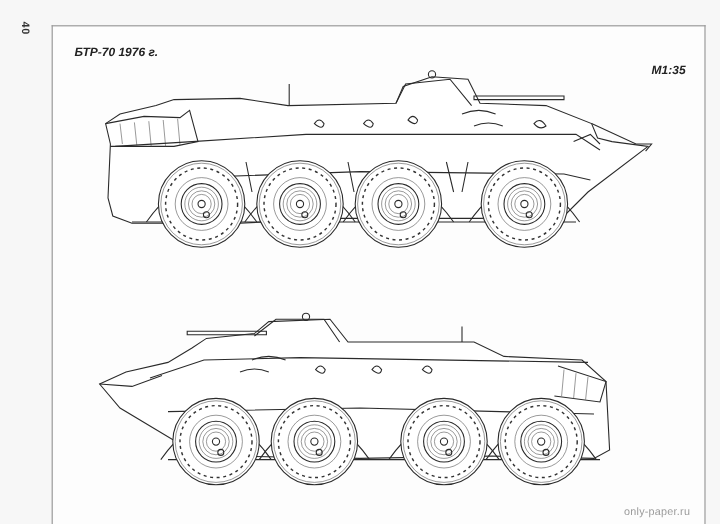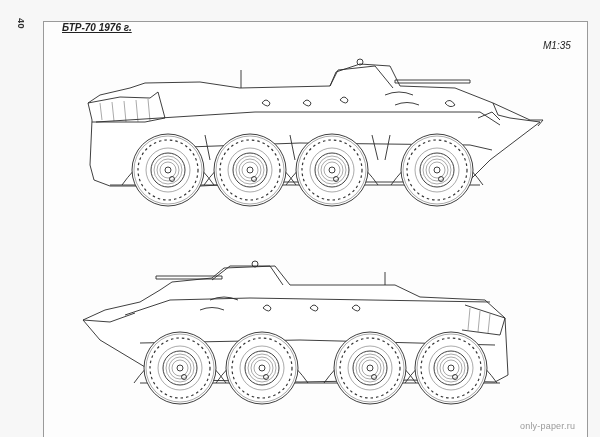--- a/index.html
+++ b/index.html
@@ -17,26 +17,26 @@
   }
   .frame {
     position: absolute; left: 43px; top: 21px;
     width: 543px; height: 430px;
     border-left: 1px solid #9a9a9a;
     border-top: 1px solid #9a9a9a;
     border-right: 1px solid #9a9a9a;
     background: #fdfdfd;
   }
   .title {
-    position: absolute; left: 62px; top: 22px;
-    font-size: 10px; font-weight: bold; font-style: italic; color: #222; text-decoration: underline;
+    position: absolute; left: 62px; top: 39px;
+    font-size: 10px; font-weight: bold; font-style: italic; color: #222;
   }
   .scale {
-    position: absolute; left: 543px; top: 40px;
-    font-size: 10px; font-weight: normal; font-style: italic; color: #222;
+    position: absolute; left: 543px; top: 54px;
+    font-size: 10px; font-weight: bold; font-style: italic; color: #222;
   }
   .watermark {
     position: absolute; left: 520px; top: 421px;
     font-size: 9px; color: #9a9a9a; letter-spacing: 0.2px;
   }
   svg.drawing { position: absolute; left: 0; top: 0; }
   .ink { stroke: #2a2a2a; fill: none; stroke-width: 0.9; }
   .inkf { stroke: #2a2a2a; fill: #fff; stroke-width: 0.9; }
   .thin { stroke: #555; fill: none; stroke-width: 0.5; }
 </style>

